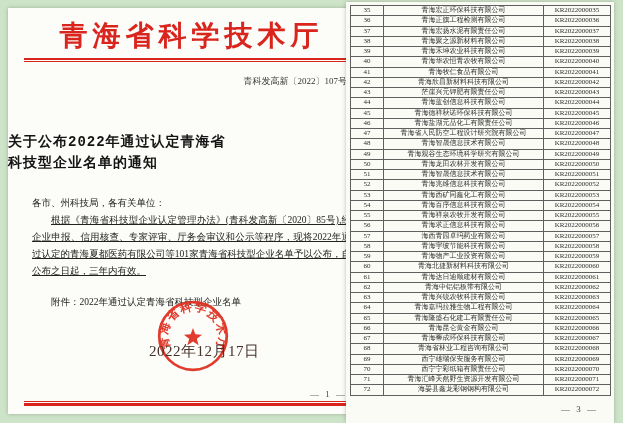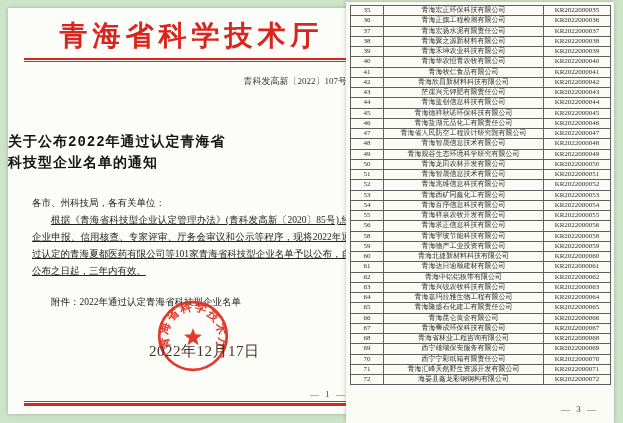--- a/index.html
+++ b/index.html
@@ -272,20 +272,25 @@
           <td>55</td>
           <td>青海祥泉农牧开发有限公司</td>
           <td>KR2022000055</td>
         </tr>
         <tr>
           <td>56</td>
           <td>青海求正信息科技有限公司</td>
           <td>KR2022000056</td>
         </tr>
         <tr>
+          <td>57</td>
+          <td>海西青园卓玛药业有限公司</td>
+          <td>KR2022000057</td>
+        </tr>
+        <tr>
           <td>58</td>
           <td>青海宇玻节能科技有限公司</td>
           <td>KR2022000058</td>
         </tr>
         <tr>
           <td>59</td>
           <td>青海物产工业投资有限公司</td>
           <td>KR2022000059</td>
         </tr>
         <tr>

